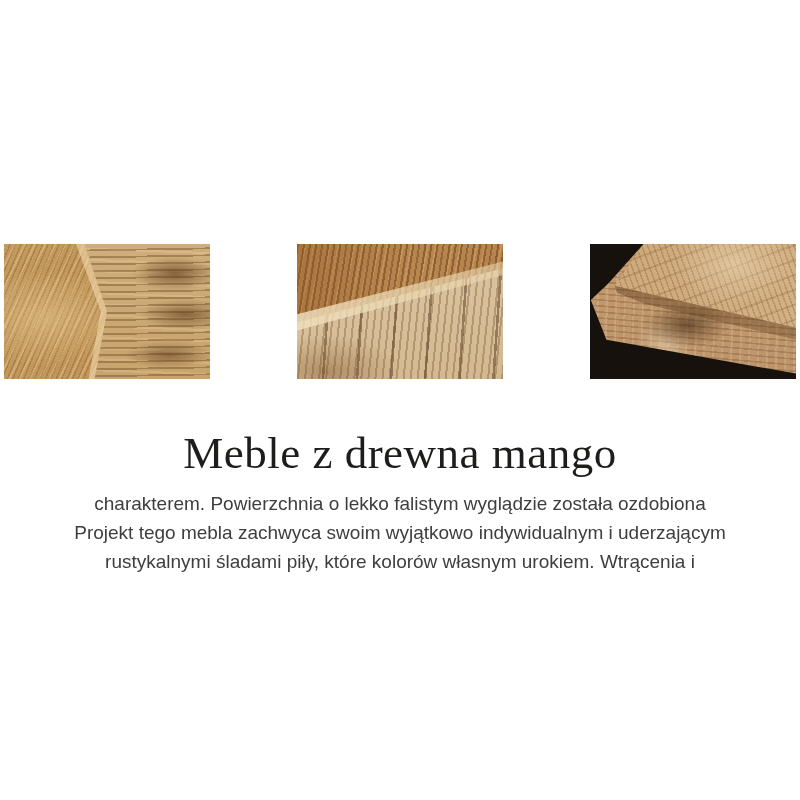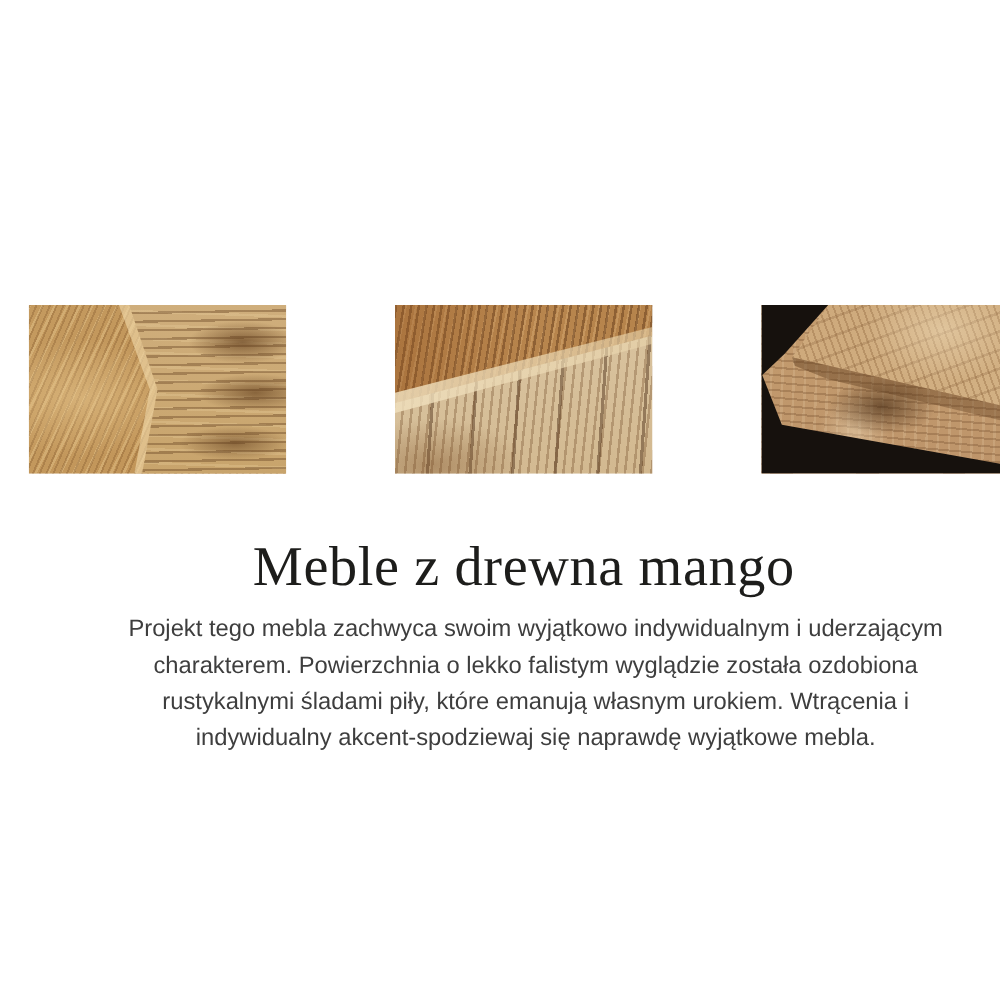--- a/index.html
+++ b/index.html
@@ -5,21 +5,21 @@
   :root{
     --page-bg:#ffffff;
     --heading-text:#1d1d1b;
     --body-text:#3e3e3e;
     --photo-dark-bg:#16110d;
     --wood-golden:#c49a5f;
     --wood-tan:#cfae7c;
     --wood-cream:#dcc8a6;
     --wood-orange:#bb8850;
   }
-  *{box-sizing:border-box;padding-left:19px;}
+  *{box-sizing:border-box;}
   html,body{margin:0;padding:0;}
   body{
     width:800px;height:800px;
     background:var(--page-bg);
     font-family:"Liberation Sans",sans-serif;
     overflow:hidden;
   }
   .gallery{
     display:flex;
     justify-content:center;
@@ -145,19 +145,18 @@
       <div class="layer p3-top"></div>
       <div class="layer p3-arris"></div>
       <div class="layer p3-bg-tl"></div>
       <div class="layer p3-bg-bl"></div>
     </figure>
   </section>
 
   <h1 class="heading">Meble z drewna mango</h1>
 
   <div class="paragraph">
+    <div class="pline">charakterem. Powierzchnia o lekko falistym wyglądzie została ozdobiona</div>
     <div class="pline">Projekt tego mebla zachwyca swoim wyjątkowo indywidualnym i uderzającym</div>
-    <div class="pline">charakterem. Powierzchnia o lekko falistym wyglądzie została ozdobiona</div>
-    <div class="pline">rustykalnymi śladami piły, które emanują własnym urokiem. Wtrącenia i</div>
-    <div class="pline">indywidualny akcent-spodziewaj się naprawdę wyjątkowe mebla.</div>
+    <div class="pline">rustykalnymi śladami piły, które kolorów własnym urokiem. Wtrącenia i</div>
   </div>
 
 </main>
 
 </body></html>

